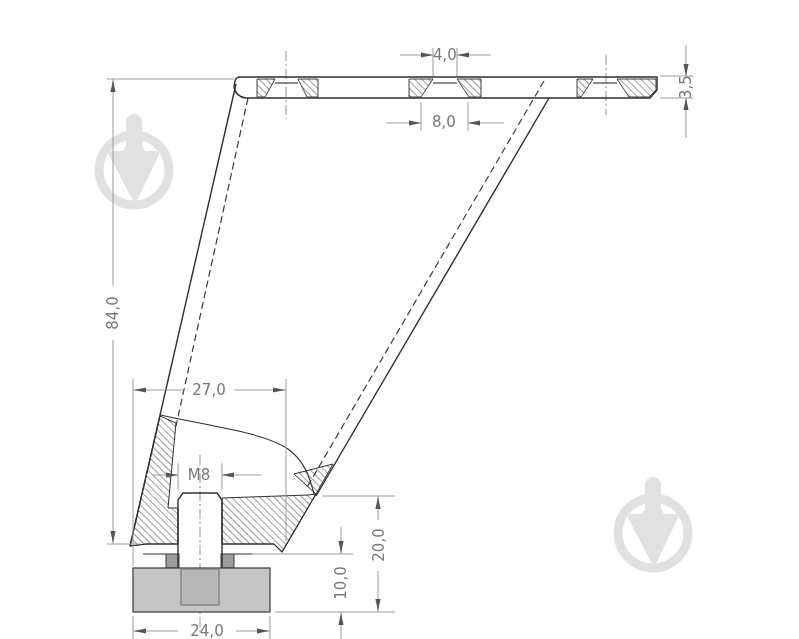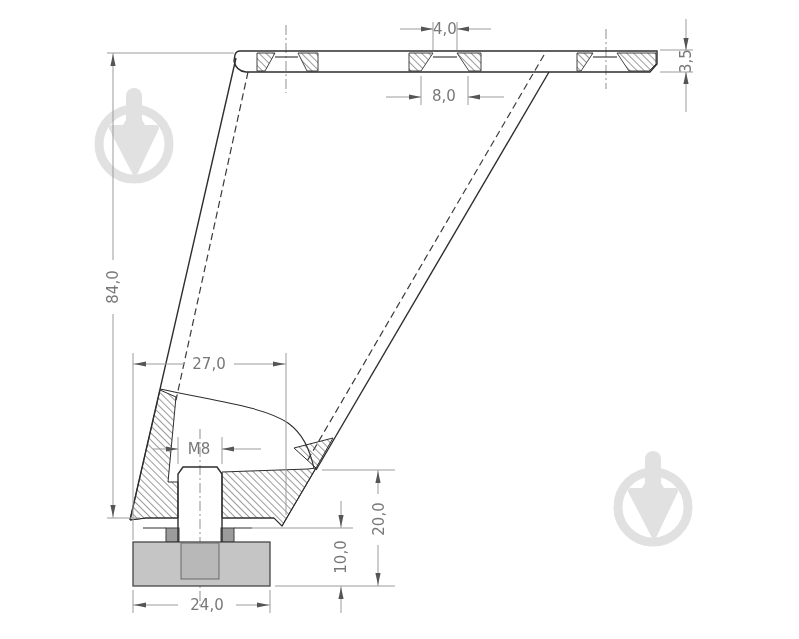--- a/index.html
+++ b/index.html
@@ -1,17 +1,17 @@
 <!DOCTYPE html>
 <html><head>
 <meta charset="utf-8">
 <style>
   html,body{margin:0;padding:0;background:#ffffff;}
   body{width:799px;height:639px;overflow:hidden;font-family:"DejaVu Sans",sans-serif;}
-  #stage{position:relative;width:799px;height:553px;background:#ffffff;}
+  #stage{position:relative;width:799px;height:553px;background:#ffffff;margin-top:26px;}
   svg{display:block;}
   .outline{stroke:#2e2e2e;stroke-width:1.4;fill:none;}
   .outline-thin{stroke:#2e2e2e;stroke-width:1.1;fill:none;}
   .hidden-edge{stroke:#3a3a3a;stroke-width:1.2;fill:none;stroke-dasharray:7 4;}
   .centerline{stroke:#8f8f8f;stroke-width:1;fill:none;stroke-dasharray:10 3 2 3;}
   .dimline{stroke:#9b9b9b;stroke-width:1;fill:none;}
   .arrow{fill:#555555;stroke:none;}
   .dimtext{fill:#787878;font-size:15px;font-family:"DejaVu Sans",sans-serif;}
   .hatched{fill:url(#hatch);stroke:#2e2e2e;stroke-width:1;}
   .hatched-thin{fill:url(#hatch);stroke:#2e2e2e;stroke-width:0.9;}

